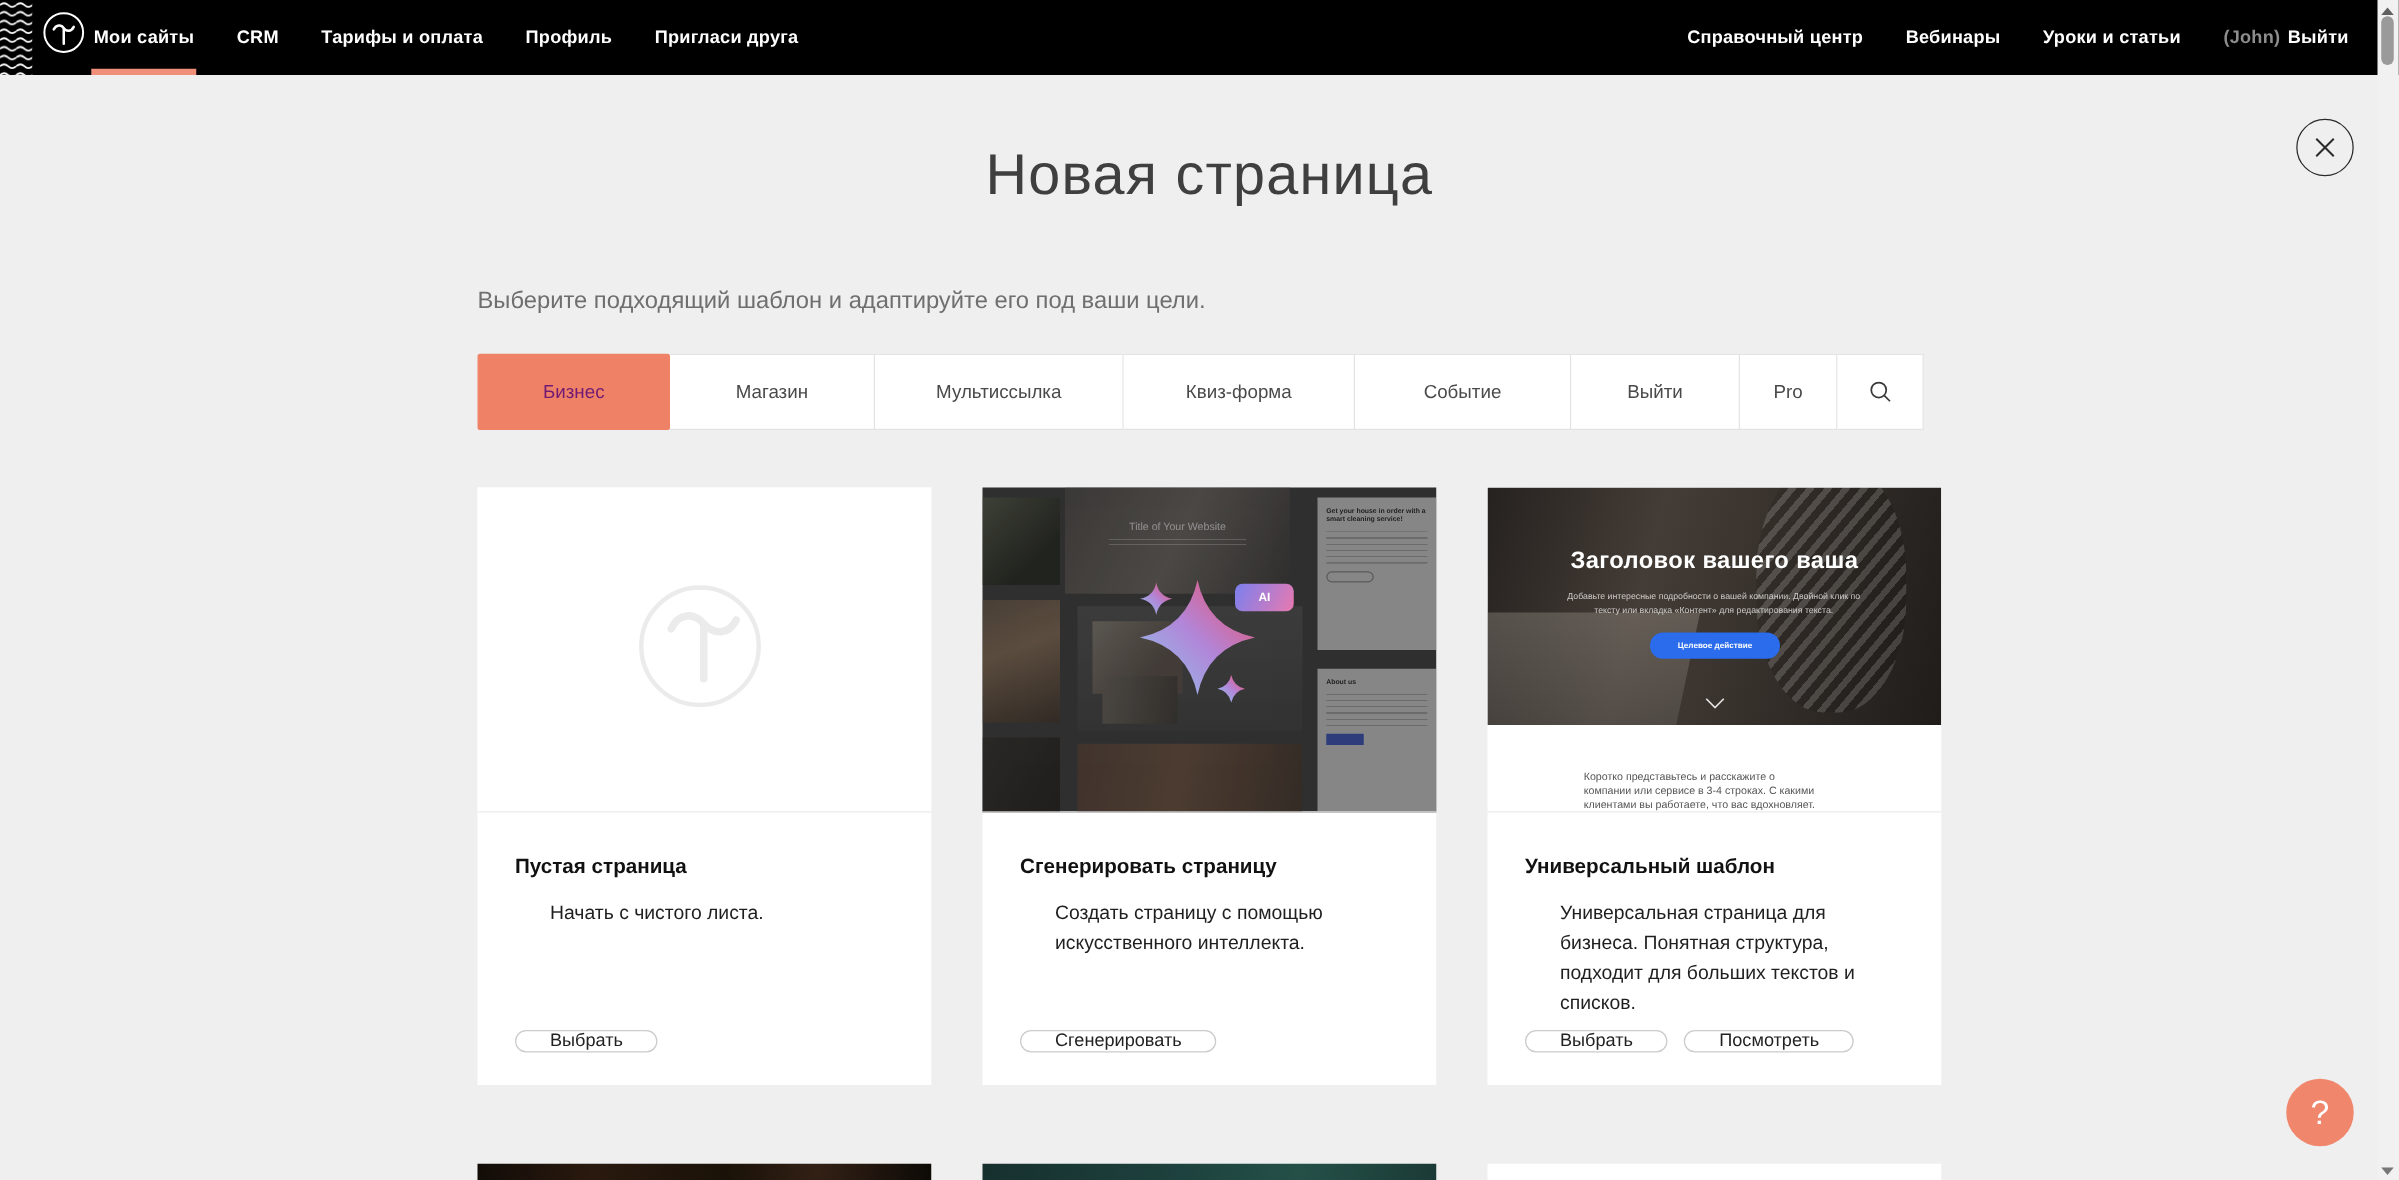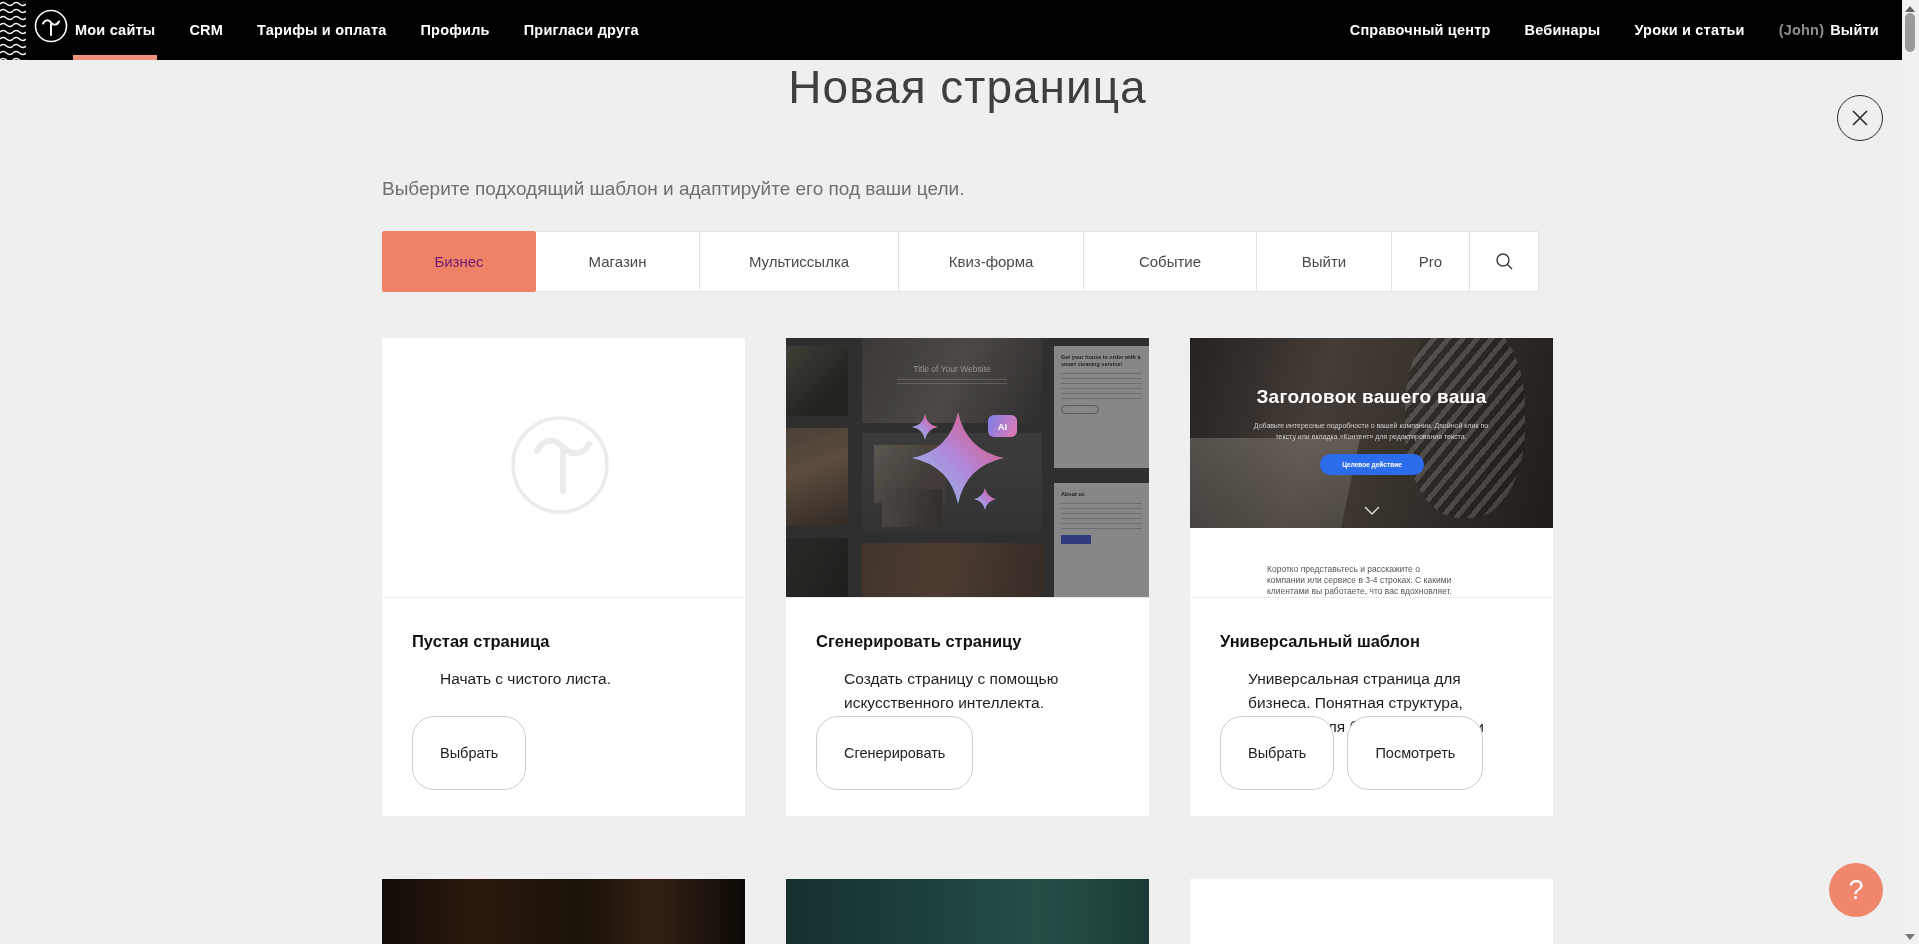--- a/index.html
+++ b/index.html
@@ -15,21 +15,21 @@
   .nav-left { display:flex; align-items:center; gap:34px; margin-left:75px; height:100%; }
   .nav-right { display:flex; align-items:center; gap:34px; margin-left:auto; margin-right:40px; height:100%; }
   .nav-item { position:relative; color:#fff; font-size:14.5px; font-weight:700; letter-spacing:.2px;
               height:100%; display:flex; align-items:center; cursor:pointer; white-space:nowrap; }
   .nav-item.active .underline { position:absolute; left:-2px; right:-2px; bottom:0; height:5px; background:#f0907a; }
   .user-chunk { display:flex; gap:6px; }
   .user-name { color:#8d8d8d; font-weight:700; font-size:14.5px; }
 
   
   .container { position:absolute; left:382px; top:60px; width:1171px; }
-  .page-title { text-align:center; font-size:46px; font-weight:300;
+  .page-title { margin-top:52px; text-align:center; font-size:46px; font-weight:300;
                 color:#3f3f3f; letter-spacing:1px; }
   .page-subtitle { margin-top:64px; text-align:left; font-size:19px; color:#6f6f6f; }
 
   
   .tabs { margin-top:31px; width:1157px; height:61px; display:flex; }
   .tab { flex-grow:1; background:#fff; border:1px solid #e3e3e3; border-left:none;
          display:flex; align-items:center; justify-content:center; font-size:15px; color:#4a4a4a;
          cursor:pointer; }
   .tab:first-child { border-left:1px solid #e3e3e3; }
   .tab.active { background:#ef8266; border-color:#ef8266; color:#701a75; border-radius:2px; }
@@ -39,34 +39,34 @@
 
   
   .cards-row { margin-top:46px; display:flex; gap:41px; }
   .card { width:363px; height:478px; background:#fff; display:flex; flex-direction:column; }
   .preview { position:relative; width:363px; height:260px; overflow:hidden;
              border-bottom:1px solid #ececec; cursor:pointer; }
   .info { position:relative; flex:1; padding:34px 30px; }
   .card-title { font-size:16.5px; font-weight:700; color:#111; }
   .card-desc { margin-top:16px; font-size:15.5px; line-height:1.55; color:#1f1f1f;margin-left:28px; }
   .btn-row { position:absolute; left:30px; bottom:26px; display:flex; gap:13px; }
-  .pill-btn { padding:28px 27px; border:1px solid #ccc; border-radius:22px; background:#fff;
+  .pill-btn { padding:0 27px; border:1px solid #ccc; border-radius:22px; background:#fff;
               font-size:14.5px; color:#222; cursor:pointer; font-family:inherit; white-space:nowrap; }
 
   
   .blank-prev { background:#fff; }
 
   
   .ai-prev { background:#3a3a3a; }
   .collage { position:absolute; inset:0; opacity:.9; }
   .cph { position:absolute; }
   .ph1 { left:0; top:8px; width:62px; height:70px; background:linear-gradient(135deg,#565c4a,#23261e 70%); }
   .ph2 { left:0; top:90px; width:62px; height:98px; background:linear-gradient(160deg,#6b5949,#8a7057 40%,#3f3229); }
   .ph3 { left:0; top:200px; width:62px; height:60px; background:linear-gradient(120deg,#33302c,#211e1b); }
-  .hero-mini { left:76px; top:0; width:180px; height:85px;
+  .hero-mini { left:66px; top:0; width:180px; height:85px;
                background:linear-gradient(115deg,#514d49,#6e6862 50%,#3c3a38); text-align:center; }
   .hero-mini-title { margin-top:26px; font-size:8.5px; color:rgba(255,255,255,.85); }
   .hero-mini-lines { margin:5px auto 0; width:110px; height:7px;
       background:repeating-linear-gradient(to bottom, rgba(255,255,255,.35) 0 1px, transparent 1px 4px); }
   .mid-mini { left:76px; top:95px; width:180px; height:100px; background:linear-gradient(#525252,#424242); }
   .mid-mini .mphoto { position:absolute; left:12px; top:12px; width:72px; height:58px;
       background:linear-gradient(130deg,#8a8278,#5c5149 70%); }
   .mid-mini .mphoto2 { position:absolute; left:20px; top:56px; width:60px; height:38px;
       background:linear-gradient(100deg,#6e665e,#3f3a34); }
   .bot-mini { left:76px; top:205px; width:180px; height:55px;
@@ -74,21 +74,21 @@
   .rcard { position:absolute; left:268px; width:95px; background:#d9d9d9; padding:8px 7px; }
   .rc1 { top:8px; height:122px; }
   .rc2 { top:145px; height:115px; }
   .rc-head { font-size:5.5px; font-weight:700; color:#222; line-height:1.3; }
   .rc-lines { margin-top:5px; height:26px;
       background:repeating-linear-gradient(to bottom, #a9a9a9 0 1px, transparent 1px 5px); }
   .rc-pill { margin-top:6px; width:38px; height:9px; border:1px solid #888; border-radius:5px; }
   .rc-btn { margin-top:6px; width:30px; height:9px; background:#3a55c4; }
   .collage-dim { position:absolute; inset:0; background:rgba(25,25,25,.38); }
   .sparkles { position:absolute; inset:0; }
-  .ai-badge { position:absolute; left:202px; top:77px; width:29px; height:22px; border-radius:6px;
+  .ai-badge { position:absolute; left:202px; top:77px; width:47px; height:22px; border-radius:6px;
               background:linear-gradient(115deg,#7b80ee,#e879b0); color:#fff; font-size:9.5px;
               font-weight:700; display:flex; align-items:center; justify-content:center; }
 
   
   .tpl-hero { position:absolute; left:0; top:0; width:363px; height:190px; overflow:hidden;
       background:linear-gradient(105deg,#262220 0%,#443c36 35%,#37312c 60%,#1f1c1a 100%); }
   .tpl-hero .laptop { position:absolute; left:-10px; top:100px; width:170px; height:95px; opacity:.35;
       background:linear-gradient(#a49e94,#6d6963); transform:skewX(-12deg); }
   .tpl-hero .shirt { position:absolute; right:28px; top:-20px; width:120px; height:200px; opacity:.18;
       border-radius:45%;

